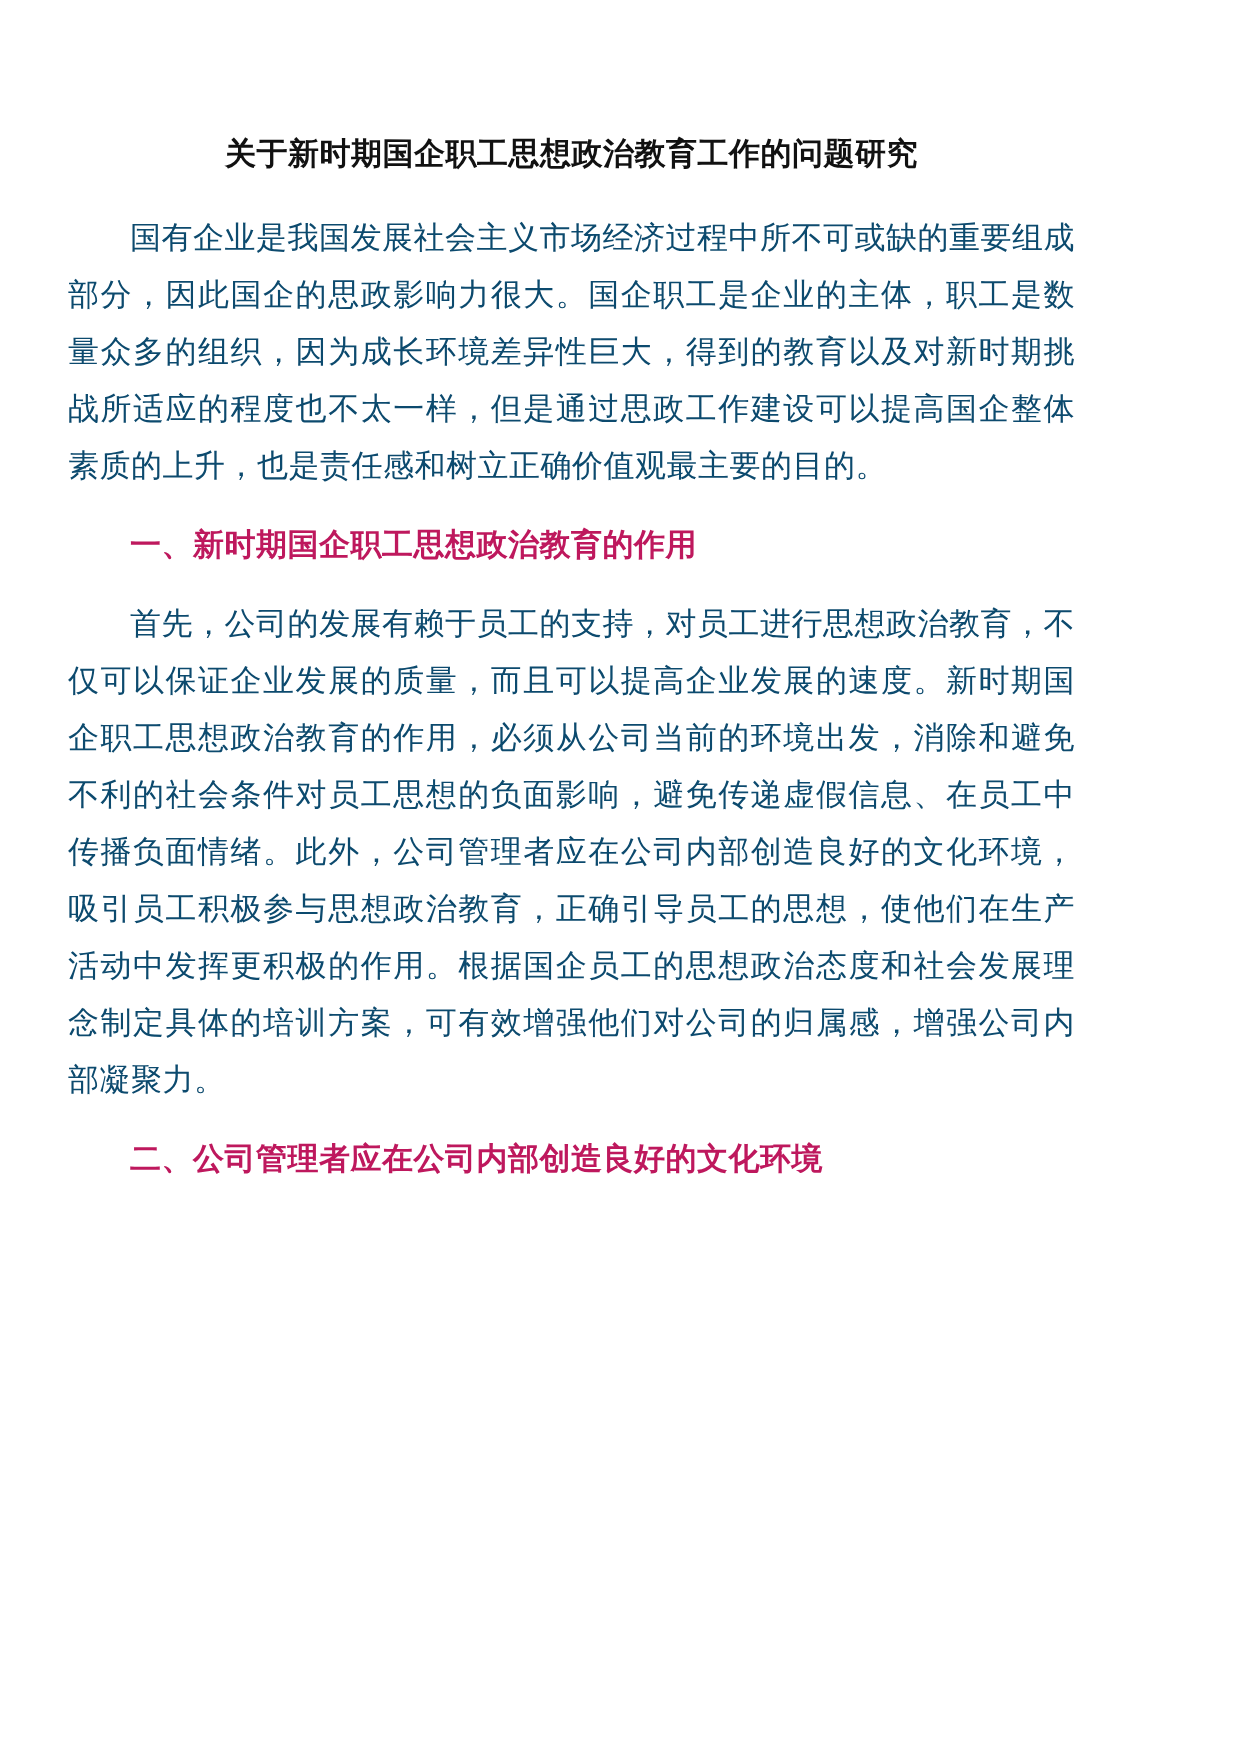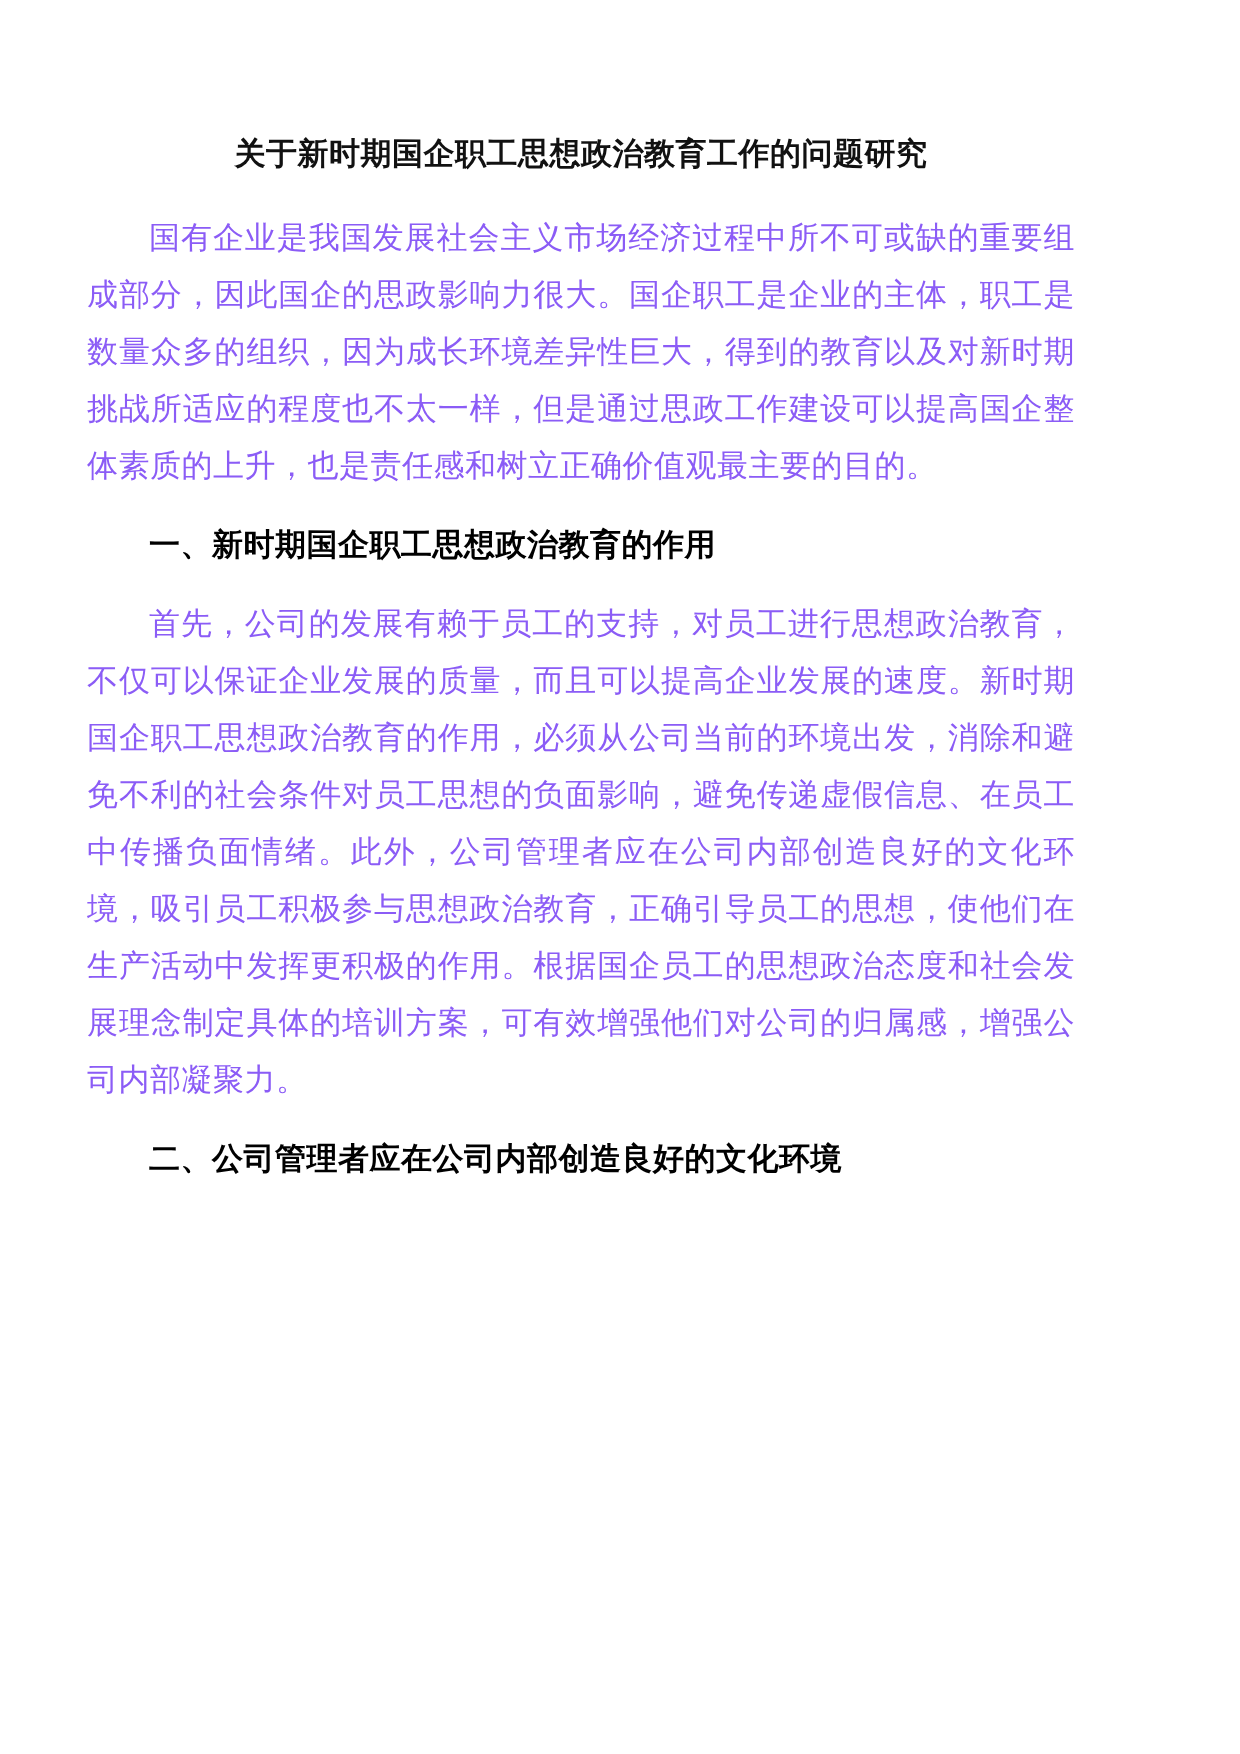--- a/index.html
+++ b/index.html
@@ -10,47 +10,47 @@
     body {
       font-family: "DejaVu Sans", "Liberation Sans", sans-serif;
     }
     .page {
       position: relative;
       width: 1240px;
       height: 1754px;
       margin: 0 auto;
       background: #ffffff;
       box-sizing: border-box;
-      padding: 130px 165px 60px 87px;
+      padding: 130px 165px 60px 68px;
       overflow: hidden;
     }
     .doc-title {
       font-size: 31px;
       font-weight: bold;
       color: #111111;
       text-align: center;
       line-height: 1.5;
       margin: 0 0 32px 0;
       letter-spacing: 0.5px;
     }
     .para {
       font-size: 31px;
-      color: #8b5cf6;
+      color: #0c4a6e;
       line-height: 57px;
       text-align: justify;
       text-justify: inter-ideograph;
       text-indent: 2em;
       margin: 0 0 22px 0;
       letter-spacing: 0.5px;
       word-break: break-all;
     }
     .heading {
       font-size: 31px;
       font-weight: bold;
-      color: #000000;
+      color: #be185d;
       line-height: 57px;
       text-indent: 2em;
       margin: 18px 0 22px 0;
       letter-spacing: 0.5px;
     }
   </style>
 </head>
 <body>
 
 <div class="page">

